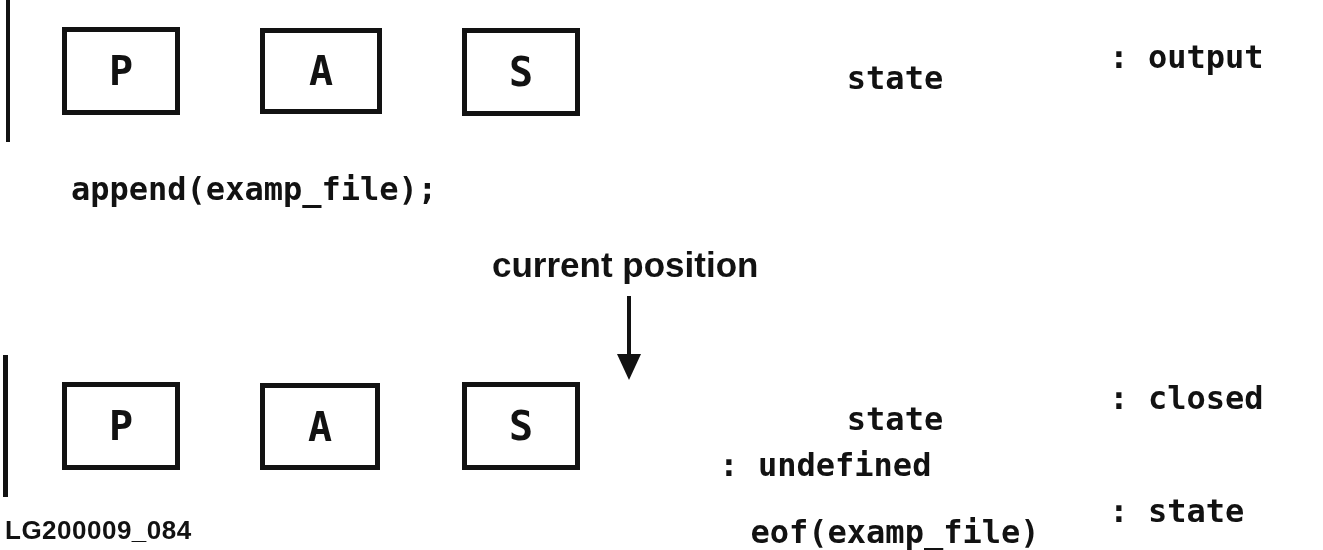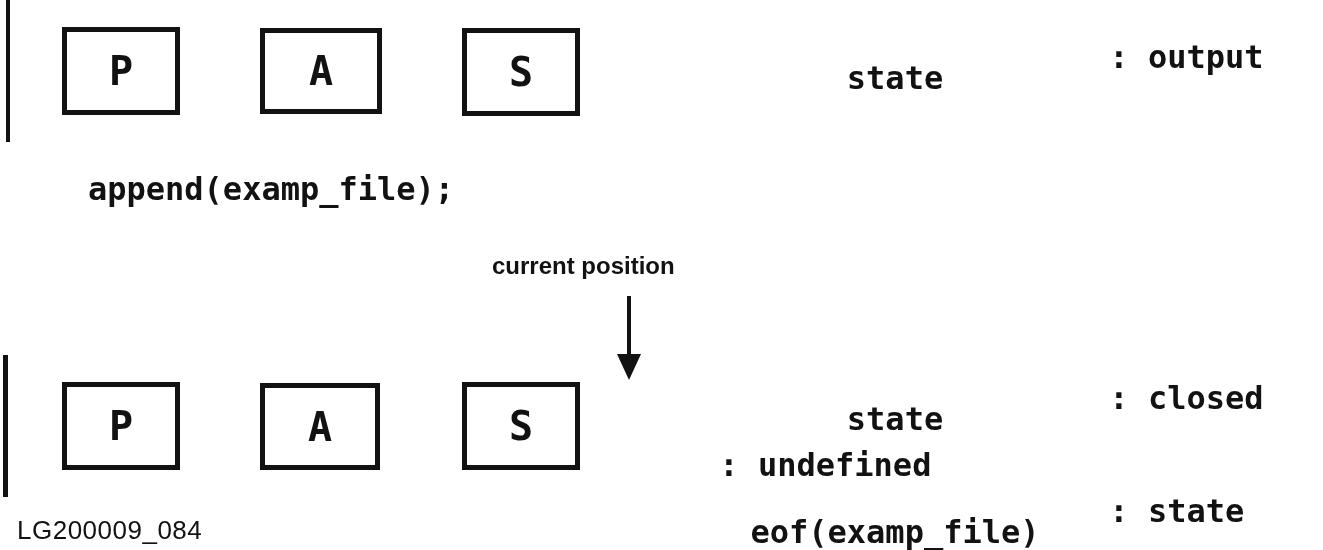--- a/index.html
+++ b/index.html
@@ -19,47 +19,47 @@
     font:bold 40px "DejaVu Sans Mono", monospace;
   }
   .box-p-top { left:62px;  top:27px; }
   .box-a-top { left:260px; top:28px; width:122px; height:86px; }
   .box-s-top { left:462px; top:28px; }
   .box-p-bot { left:62px;  top:382px; }
   .box-a-bot { left:260px; top:383px; width:120px; height:87px; }
   .box-s-bot { left:462px; top:382px; }
 
   .stmt {
-    position:absolute; left:88px; top:170px;
+    position:absolute; left:71px; top:170px;
     font:bold 32px "DejaVu Sans Mono", monospace;
     white-space:pre;
   }
   .pos-label {
-    position:absolute; left:492px; top:252px;
+    position:absolute; left:492px; top:245px;
     font-family:"Liberation Sans", sans-serif;
-    font-size:24px; font-weight:600; white-space:pre;
+    font-size:35px; font-weight:600; white-space:pre;
   }
   .arrow { position:absolute; left:608px; top:296px; }
 
   .kv-block {
     position:absolute; left:700px; width:623px;
     font:bold 32px "DejaVu Sans Mono", monospace;
     line-height:46px;
   }
   .kv-top { top:34px; }
   .kv-bottom { top:375px; }
   .kv-row { display:flex; }
   .kv-label { width:390px; text-align:center; white-space:pre;margin-top:21px; }
   .kv-sep   { width:58px;  text-align:center; }
   .kv-value { flex:1; text-align:left; white-space:pre; }
 
   .caption {
     position:absolute; left:5px; top:515px;
     font-family:"Liberation Sans", sans-serif;
-    font-size:26px; font-weight:400; letter-spacing:0.5px;margin-left:12px;
+    font-size:26px; font-weight:700; letter-spacing:0.5px;
   }
 </style>
 </head>
 <body>
 
 <div class="canvas">
 
   <div class="vbar vbar-top"></div>
 
   <div class="box box-p-top">

